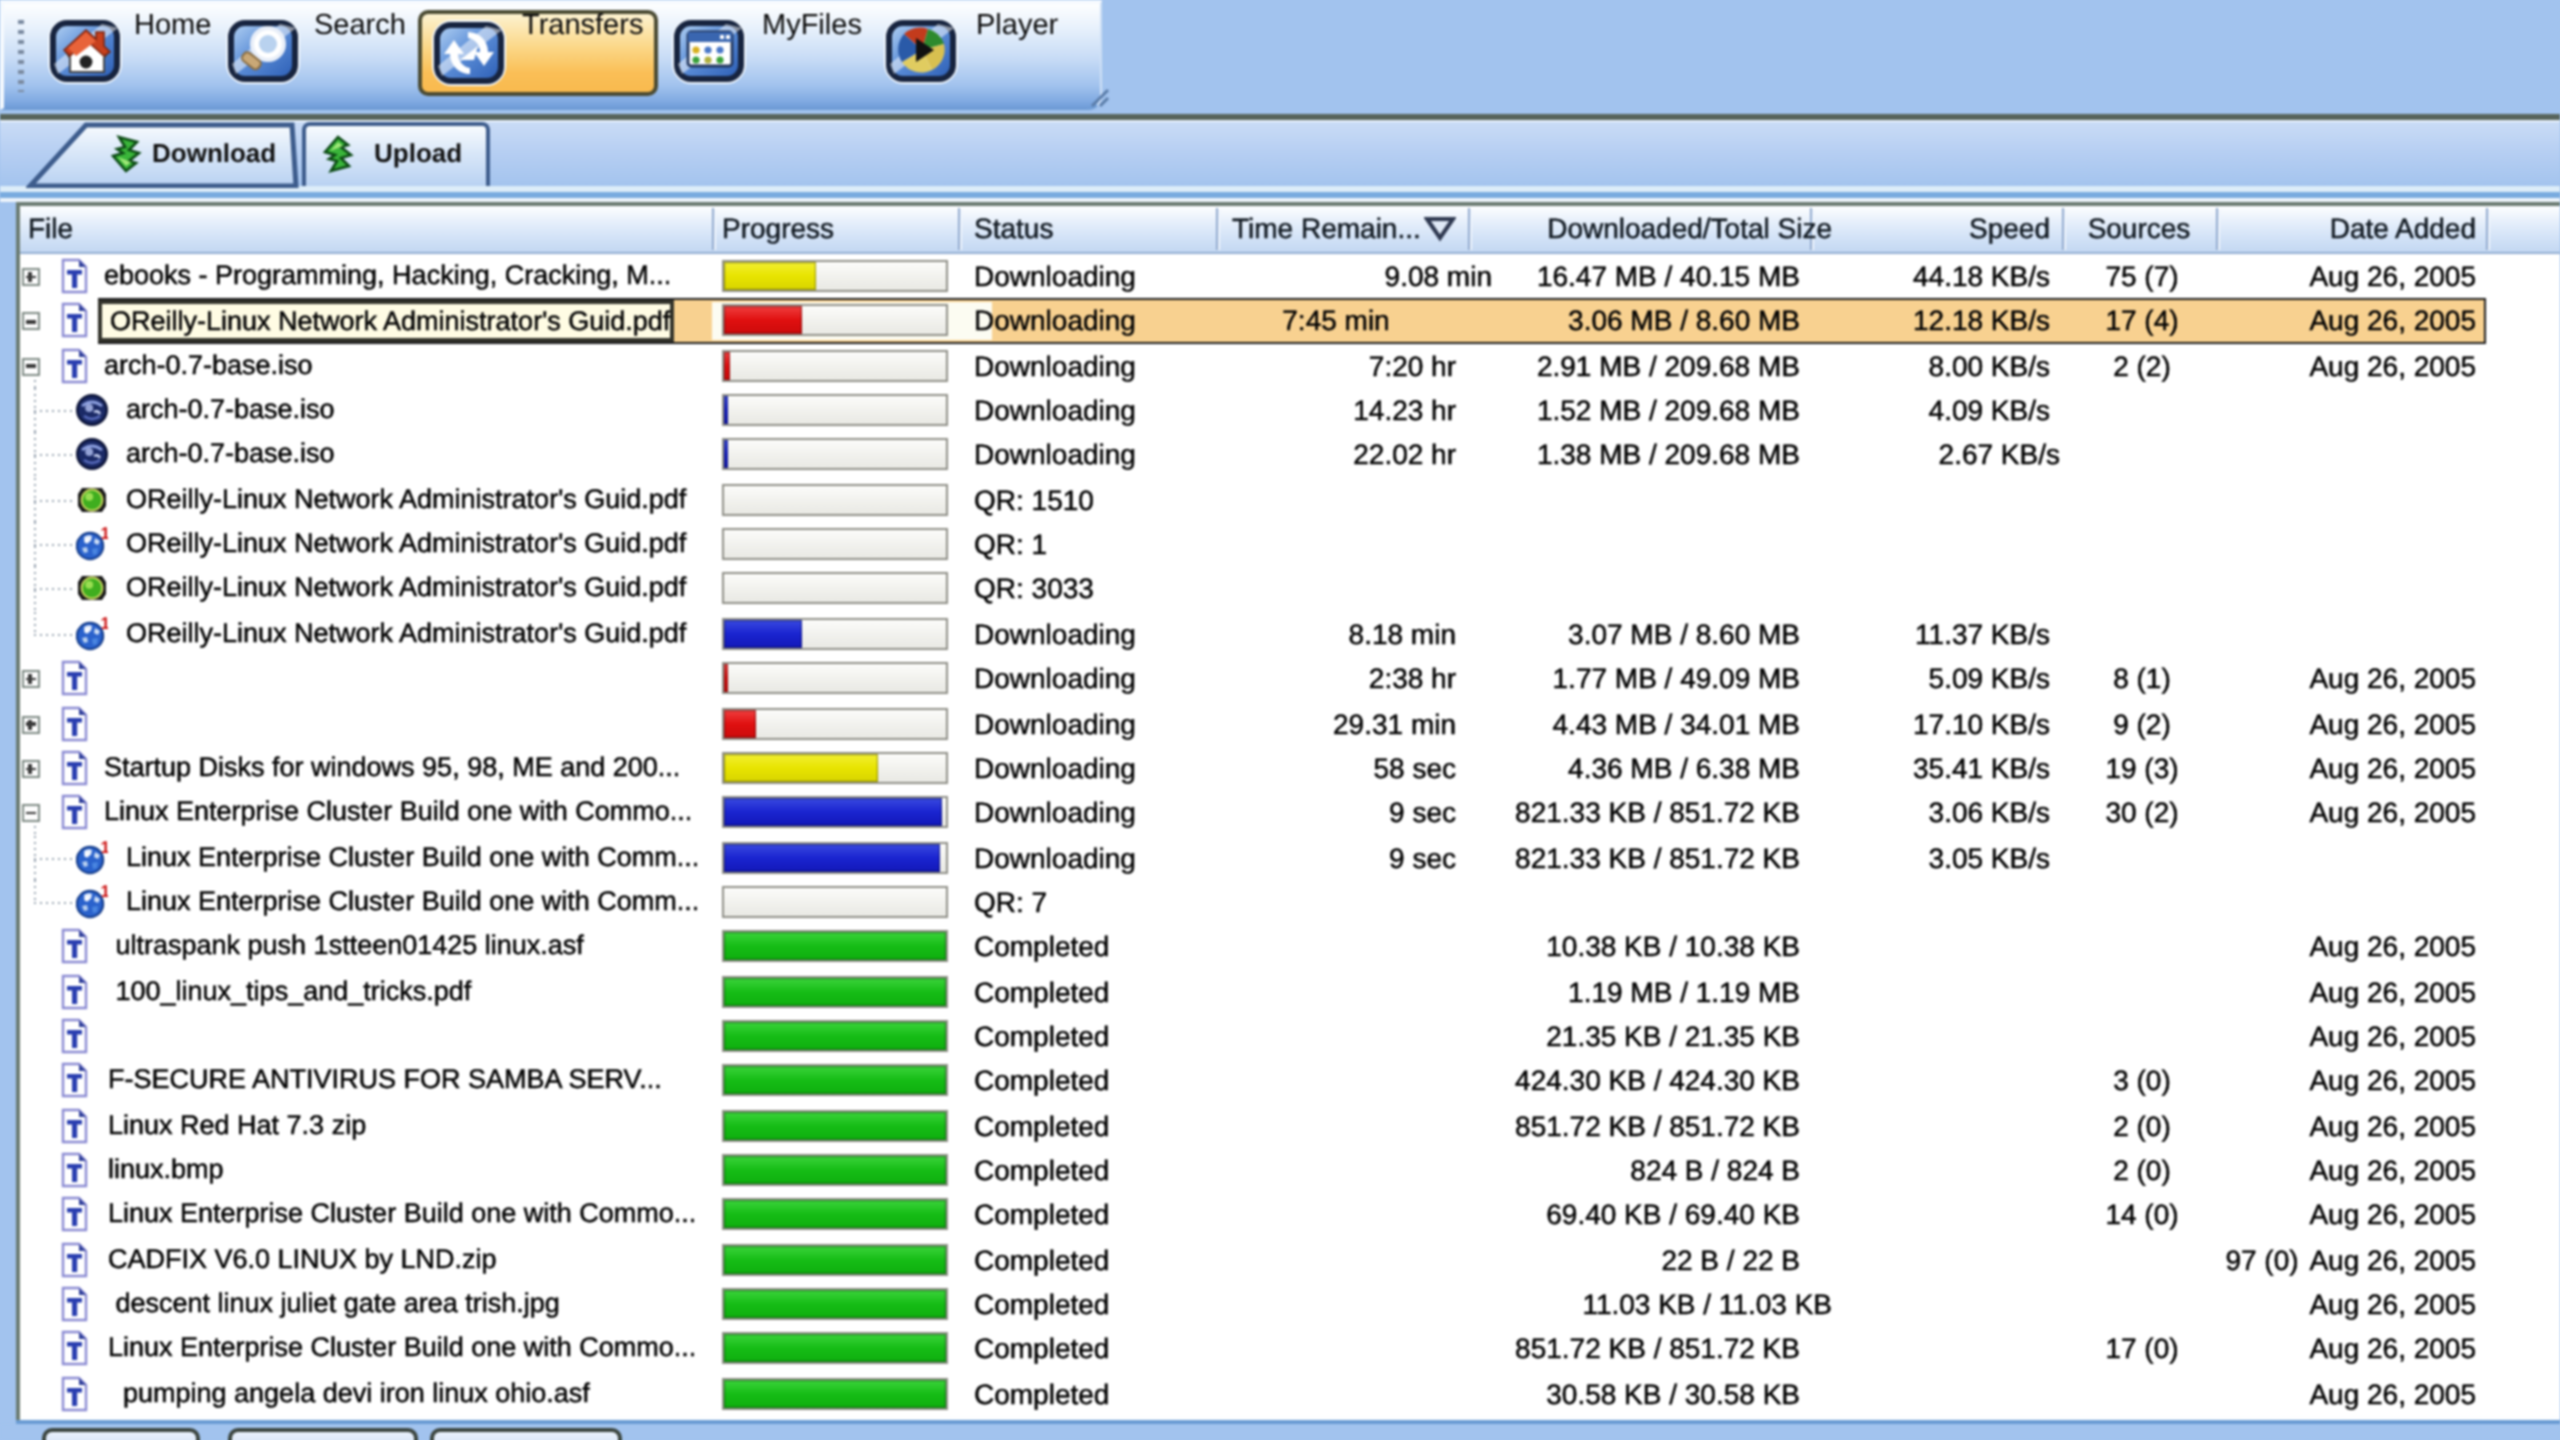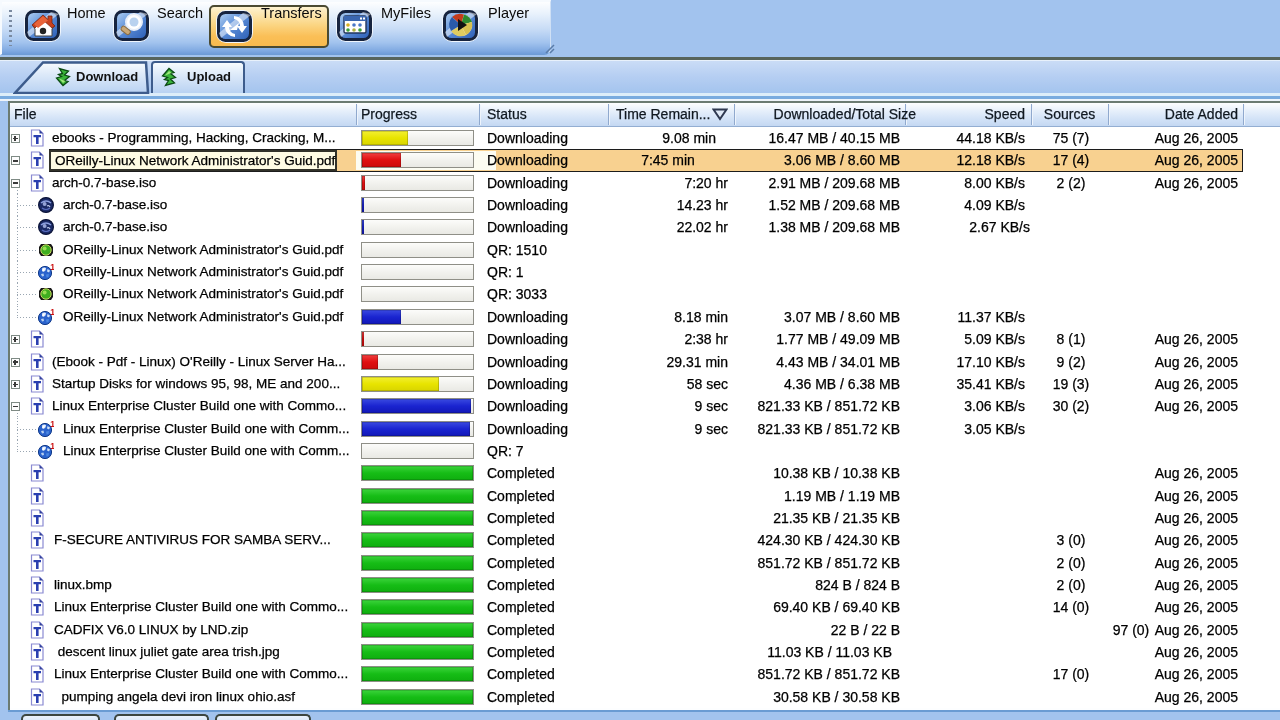--- a/index.html
+++ b/index.html
@@ -243,21 +243,21 @@
         <svg class="abs" style="left:19px;top:2px;" width="16" height="19" viewBox="0 0 16 19">
           <path d="M2.5 1 L10.5 1 L14 4.5 L14 17 L2.5 17 Z" fill="#ffffff" stroke="#8a8ad2" stroke-width="1.2"></path>
 <path d="M10.5 1 L14 4.5 L10.5 4.5 Z" fill="#30409a"></path>
 <path d="M4.5 6 L12 6 L12 8.2 L9.6 8.2 L9.6 15 L7 15 L7 8.2 L4.5 8.2 Z" fill="#2a3fb0"></path>
         </svg>
         <div class="cell name" style="left:42px;width:310px;">ebooks - Programming, Hacking, Cracking, M...</div>
         <div class="pb">
           <div class="pf y" style="width:45.5px;"></div>
         </div>
         <div class="cell" style="left:477px;width:120px;">Downloading</div>
-        <div class="cell r" style="left:586px;width:120px;">9.08 min</div>
+        <div class="cell r" style="left:616px;width:120px;">9.08 min</div>
         <div class="cell r" style="left:724px;width:166px;">16.47 MB / 40.15 MB</div>
         <div class="cell r" style="left:895px;width:120px;">44.18 KB/s</div>
         <div class="cell c" style="left:1021px;width:80px;">75 (7)</div>
         <div class="cell r" style="left:1097px;width:131px;">Aug 26, 2005</div>
       </div>
       <div class="row" style="top:22.35px;">
         <div class="abs" style="left:39px;top:0px;width:1194px;height:22.4px;background:#f8d190;border:1.5px solid #1c1c1c;"></div>
         <div class="abs" style="left:39px;top:0.5px;width:288px;height:21.4px;background:#fffce4;border:2px solid #32322a;"></div>
         <div class="abs" style="left:346px;top:2px;width:140px;height:18.5px;background:#fcfcf2;"></div>
         <div class="exp">
@@ -422,21 +422,20 @@
       <div class="row" style="top:223.50px;">
         <div class="exp plus">
           <i></i>
           <i class="v"></i>
         </div>
         <svg class="abs" style="left:19px;top:2px;" width="16" height="19" viewBox="0 0 16 19">
           <path d="M2.5 1 L10.5 1 L14 4.5 L14 17 L2.5 17 Z" fill="#ffffff" stroke="#8a8ad2" stroke-width="1.2"></path>
 <path d="M10.5 1 L14 4.5 L10.5 4.5 Z" fill="#30409a"></path>
 <path d="M4.5 6 L12 6 L12 8.2 L9.6 8.2 L9.6 15 L7 15 L7 8.2 L4.5 8.2 Z" fill="#2a3fb0"></path>
         </svg>
-        <div class="cell name" style="left:42px;width:310px;">(Ebook - Pdf - Linux) O'Reilly - Linux Server Ha...</div>
         <div class="pb">
           <div class="pf re" style="width:16.1px;"></div>
         </div>
         <div class="cell" style="left:477px;width:120px;">Downloading</div>
         <div class="cell r" style="left:598px;width:120px;">29.31 min</div>
         <div class="cell r" style="left:724px;width:166px;">4.43 MB / 34.01 MB</div>
         <div class="cell r" style="left:895px;width:120px;">17.10 KB/s</div>
         <div class="cell c" style="left:1021px;width:80px;">9 (2)</div>
         <div class="cell r" style="left:1097px;width:131px;">Aug 26, 2005</div>
       </div>
@@ -518,33 +517,35 @@
         <div class="cell name" style="left:53px;width:299px;">Linux Enterprise Cluster Build one with Comm...</div>
         <div class="pb"></div>
         <div class="cell" style="left:477px;width:120px;">QR: 7</div>
       </div>
       <div class="row" style="top:335.25px;">
         <svg class="abs" style="left:19px;top:2px;" width="16" height="19" viewBox="0 0 16 19">
           <path d="M2.5 1 L10.5 1 L14 4.5 L14 17 L2.5 17 Z" fill="#ffffff" stroke="#8a8ad2" stroke-width="1.2"></path>
 <path d="M10.5 1 L14 4.5 L10.5 4.5 Z" fill="#30409a"></path>
 <path d="M4.5 6 L12 6 L12 8.2 L9.6 8.2 L9.6 15 L7 15 L7 8.2 L4.5 8.2 Z" fill="#2a3fb0"></path>
         </svg>
+        <div class="cell name" style="left:44px;width:308px;">&nbsp;ultraspank push 1stteen01425 linux.asf</div>
         <div class="pb">
           <div class="pf g" style="width:111.0px;"></div>
         </div>
         <div class="cell" style="left:477px;width:120px;">Completed</div>
         <div class="cell r" style="left:724px;width:166px;">10.38 KB / 10.38 KB</div>
         <div class="cell r" style="left:1097px;width:131px;">Aug 26, 2005</div>
       </div>
       <div class="row" style="top:357.60px;">
         <svg class="abs" style="left:19px;top:2px;" width="16" height="19" viewBox="0 0 16 19">
           <path d="M2.5 1 L10.5 1 L14 4.5 L14 17 L2.5 17 Z" fill="#ffffff" stroke="#8a8ad2" stroke-width="1.2"></path>
 <path d="M10.5 1 L14 4.5 L10.5 4.5 Z" fill="#30409a"></path>
 <path d="M4.5 6 L12 6 L12 8.2 L9.6 8.2 L9.6 15 L7 15 L7 8.2 L4.5 8.2 Z" fill="#2a3fb0"></path>
         </svg>
+        <div class="cell name" style="left:44px;width:308px;">&nbsp;100_linux_tips_and_tricks.pdf</div>
         <div class="pb">
           <div class="pf g" style="width:111.0px;"></div>
         </div>
         <div class="cell" style="left:477px;width:120px;">Completed</div>
         <div class="cell r" style="left:724px;width:166px;">1.19 MB / 1.19 MB</div>
         <div class="cell r" style="left:1097px;width:131px;">Aug 26, 2005</div>
       </div>
       <div class="row" style="top:379.95px;">
         <svg class="abs" style="left:19px;top:2px;" width="16" height="19" viewBox="0 0 16 19">
           <path d="M2.5 1 L10.5 1 L14 4.5 L14 17 L2.5 17 Z" fill="#ffffff" stroke="#8a8ad2" stroke-width="1.2"></path>
@@ -572,20 +573,21 @@
         <div class="cell r" style="left:724px;width:166px;">424.30 KB / 424.30 KB</div>
         <div class="cell c" style="left:1021px;width:80px;">3 (0)</div>
         <div class="cell r" style="left:1097px;width:131px;">Aug 26, 2005</div>
       </div>
       <div class="row" style="top:424.65px;">
         <svg class="abs" style="left:19px;top:2px;" width="16" height="19" viewBox="0 0 16 19">
           <path d="M2.5 1 L10.5 1 L14 4.5 L14 17 L2.5 17 Z" fill="#ffffff" stroke="#8a8ad2" stroke-width="1.2"></path>
 <path d="M10.5 1 L14 4.5 L10.5 4.5 Z" fill="#30409a"></path>
 <path d="M4.5 6 L12 6 L12 8.2 L9.6 8.2 L9.6 15 L7 15 L7 8.2 L4.5 8.2 Z" fill="#2a3fb0"></path>
         </svg>
+        <div class="cell name" style="left:44px;width:308px;">Linux Red Hat 7.3 zip</div>
         <div class="pb">
           <div class="pf g" style="width:111.0px;"></div>
         </div>
         <div class="cell" style="left:477px;width:120px;">Completed</div>
         <div class="cell r" style="left:724px;width:166px;">851.72 KB / 851.72 KB</div>
         <div class="cell c" style="left:1021px;width:80px;">2 (0)</div>
         <div class="cell r" style="left:1097px;width:131px;">Aug 26, 2005</div>
       </div>
       <div class="row" style="top:447.00px;">
         <svg class="abs" style="left:19px;top:2px;" width="16" height="19" viewBox="0 0 16 19">
@@ -636,21 +638,21 @@
         <svg class="abs" style="left:19px;top:2px;" width="16" height="19" viewBox="0 0 16 19">
           <path d="M2.5 1 L10.5 1 L14 4.5 L14 17 L2.5 17 Z" fill="#ffffff" stroke="#8a8ad2" stroke-width="1.2"></path>
 <path d="M10.5 1 L14 4.5 L10.5 4.5 Z" fill="#30409a"></path>
 <path d="M4.5 6 L12 6 L12 8.2 L9.6 8.2 L9.6 15 L7 15 L7 8.2 L4.5 8.2 Z" fill="#2a3fb0"></path>
         </svg>
         <div class="cell name" style="left:44px;width:308px;">&nbsp;descent linux juliet gate area trish.jpg</div>
         <div class="pb">
           <div class="pf g" style="width:111.0px;"></div>
         </div>
         <div class="cell" style="left:477px;width:120px;">Completed</div>
-        <div class="cell r" style="left:716px;width:166px;">11.03 KB / 11.03 KB</div>
+        <div class="cell r" style="left:740px;width:166px;">11.03 KB / 11.03 KB</div>
         <div class="cell r" style="left:1097px;width:131px;">Aug 26, 2005</div>
       </div>
       <div class="row" style="top:536.40px;">
         <svg class="abs" style="left:19px;top:2px;" width="16" height="19" viewBox="0 0 16 19">
           <path d="M2.5 1 L10.5 1 L14 4.5 L14 17 L2.5 17 Z" fill="#ffffff" stroke="#8a8ad2" stroke-width="1.2"></path>
 <path d="M10.5 1 L14 4.5 L10.5 4.5 Z" fill="#30409a"></path>
 <path d="M4.5 6 L12 6 L12 8.2 L9.6 8.2 L9.6 15 L7 15 L7 8.2 L4.5 8.2 Z" fill="#2a3fb0"></path>
         </svg>
         <div class="cell name" style="left:44px;width:308px;">Linux Enterprise Cluster Build one with Commo...</div>
         <div class="pb">

